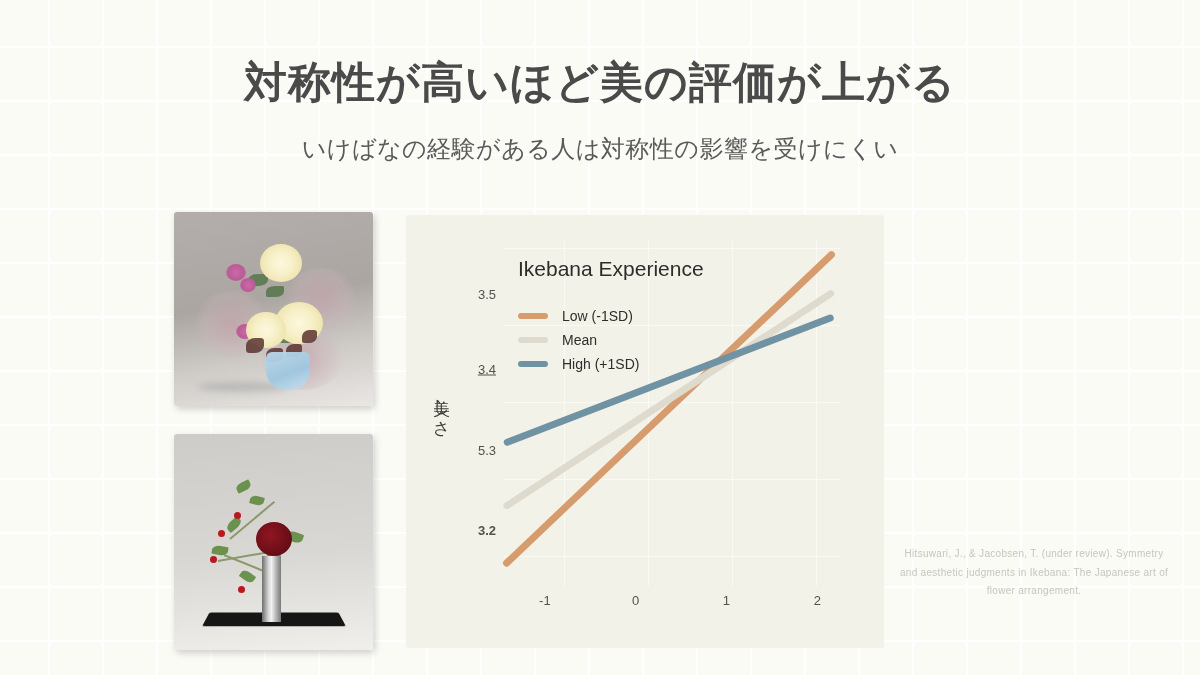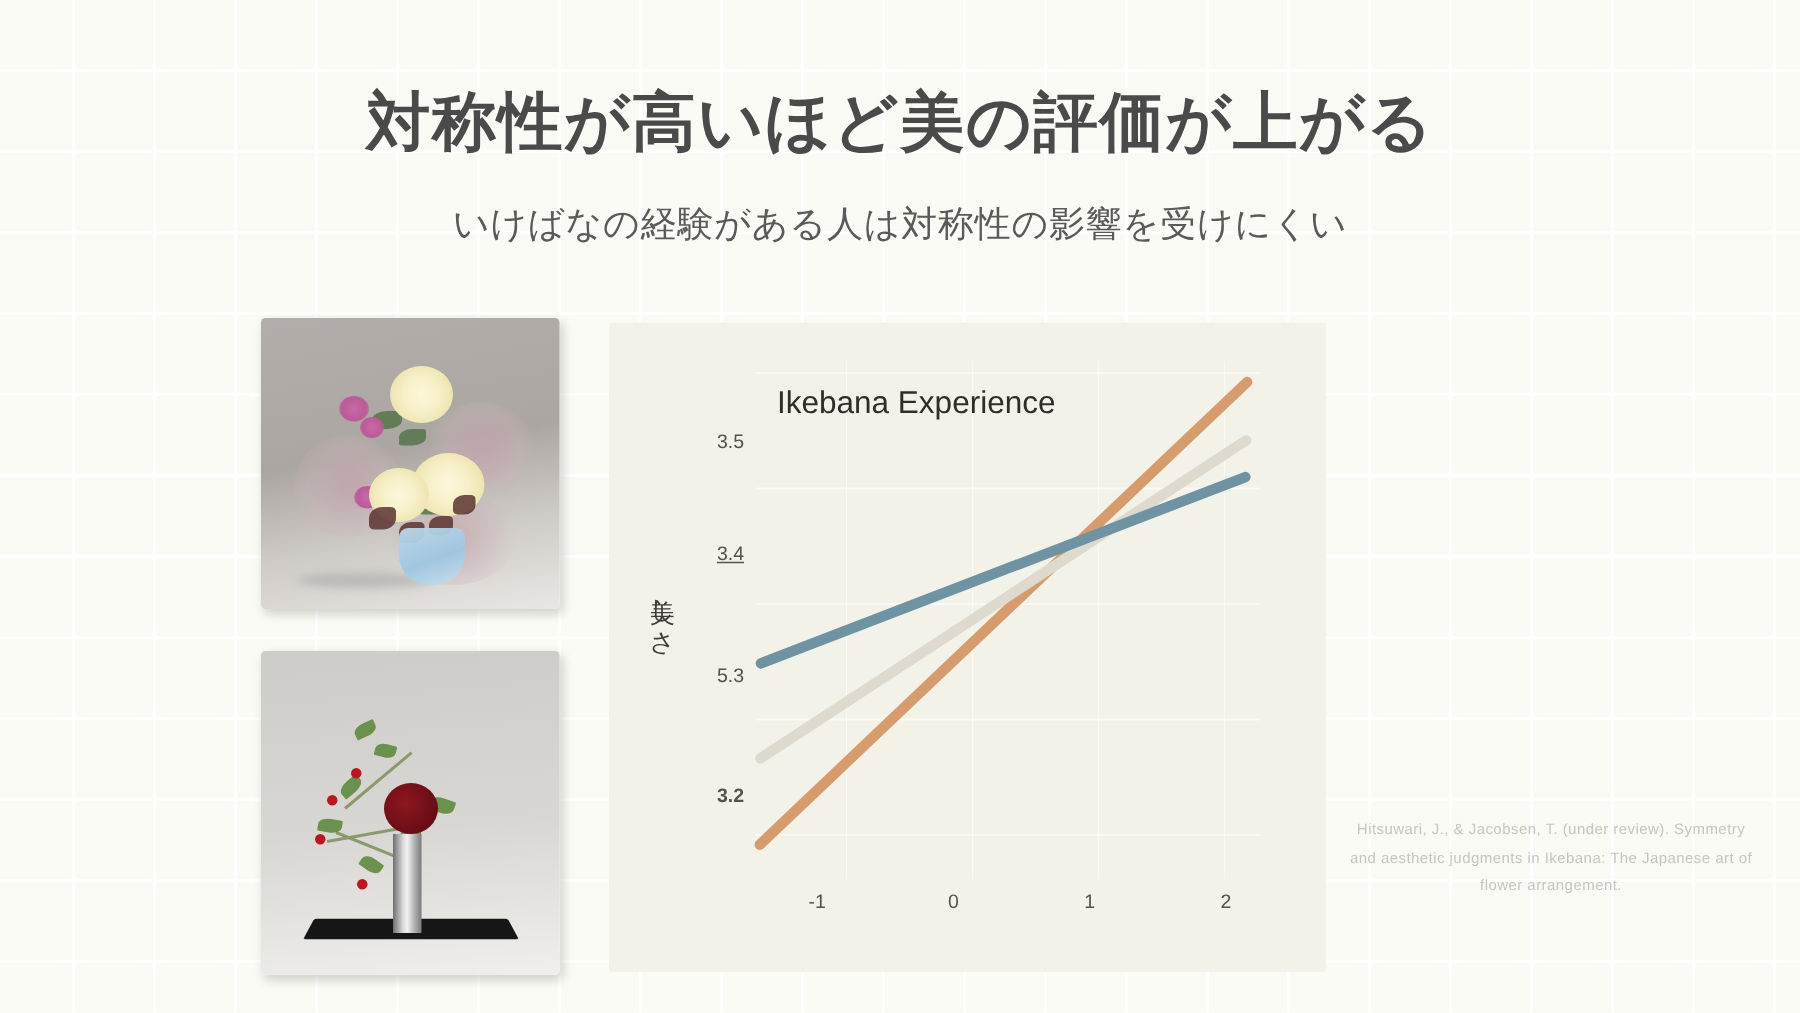--- a/index.html
+++ b/index.html
@@ -411,16 +411,30 @@
   <div id="x-tick-labels">
       <div class="xtick" style="left: 40.8649px;">-1</div>
       <div class="xtick" style="left: 131.676px;">0</div>
       <div class="xtick" style="left: 222.486px;">1</div>
       <div class="xtick" style="left: 313.297px;">2</div>
     </div>
 
 
   <div id="chart-legend">
     <div id="legend-title">Ikebana Experience</div>
+    <div id="legend-items">
+        <div class="legend-item">
+          <span class="legend-swatch" style="background: rgb(215, 156, 110);"></span>
+          <span class="legend-label">Low (-1SD)</span>
+        </div>
+        <div class="legend-item">
+          <span class="legend-swatch" style="background: rgb(222, 218, 205);"></span>
+          <span class="legend-label">Mean</span>
+        </div>
+        <div class="legend-item">
+          <span class="legend-swatch" style="background: rgb(111, 147, 163);"></span>
+          <span class="legend-label">High (+1SD)</span>
+        </div>
+      </div>
   </div>
 </div>
 
 <div id="citation">Hitsuwari, J., &amp; Jacobsen, T. (under review). Symmetry and aesthetic judgments in Ikebana: The Japanese art of flower arrangement.</div>
 
 </body></html>

